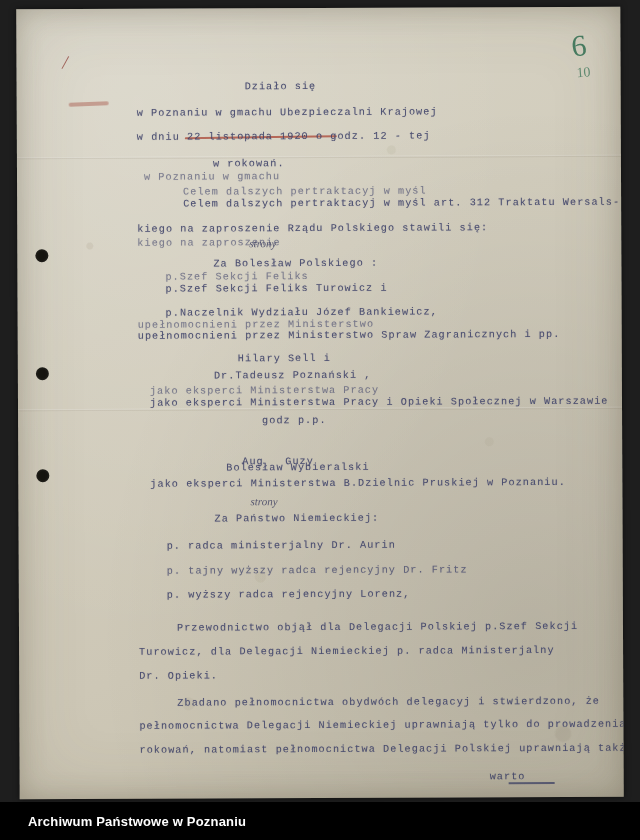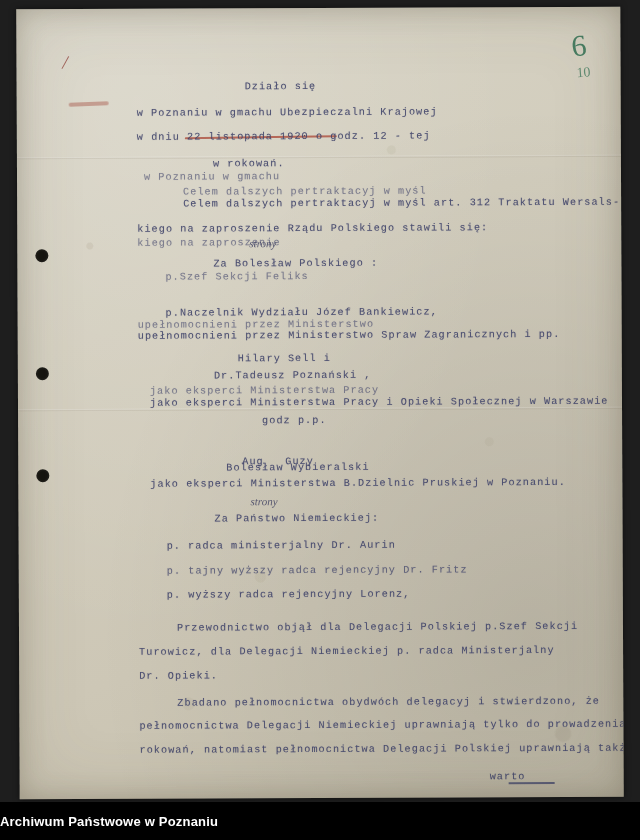--- a/index.html
+++ b/index.html
@@ -181,21 +181,21 @@
     left: 0;
     bottom: 0;
     width: 640px;
     height: 38px;
     background: #000;
     color: #fff;
     display: flex;
     align-items: center;
   }
   #footer-text {
-    padding-left: 0;
+    padding-left: 28px;
     font-size: 13px;
     font-weight: bold;
     font-family: "Liberation Sans", sans-serif;
     letter-spacing: .2px;
   }
 </style>
 </head>
 <body>
 
 <div id="viewer">
@@ -227,20 +227,21 @@
       <div class="ln faint" style="left:120px; top:311px">upełnomocnieni przez Ministerstwo</div>
       <div class="ln faint" style="left:132px; top:377px">jako eksperci Ministerstwa Pracy</div>
 
       <div class="ln" style="left:228px; top:73px">Działo się</div>
       <div class="ln" style="left:120px; top:99px">w Poznaniu w gmachu Ubezpieczalni Krajowej</div>
       <div class="ln" style="left:120px; top:123px">w dniu 22 listopada 1920 o godz. 12 - tej</div>
       <div class="ln" style="left:196px; top:150px">w rokowań.</div>
       <div class="ln" style="left:166px; top:190px">Celem dalszych pertraktacyj w myśl art. 312 Traktatu Wersals-</div>
       <div class="ln" style="left:120px; top:215px">kiego na zaproszenie Rządu Polskiego stawili się:</div>
       <div class="ln" style="left:196px; top:250px">Za Bolesław Polskiego :</div>
+      <div class="ln" style="left:148px; top:275px">p.Szef Sekcji Feliks Turowicz i</div>
       <div class="ln" style="left:148px; top:299px">p.Naczelnik Wydziału Józef Bankiewicz,</div>
       <div class="ln" style="left:120px; top:322px">upełnomocnieni przez Ministerstwo Spraw Zagranicznych i pp.</div>
       <div class="ln" style="left:220px; top:345px">Hilary Sell i</div>
       <div class="ln" style="left:196px; top:362px">Dr.Tadeusz Poznański ,</div>
       <div class="ln" style="left:132px; top:389px">jako eksperci Ministerstwa Pracy i Opieki Społecznej w Warszawie</div>
       <div class="ln" style="left:244px; top:407px">godz p.p.</div>
       <div class="ln" style="left:208px; top:454px">Bolesław Wybieralski</div>
       <div class="ln" style="left:224px; top:448px">Aug   Guzy</div>
       <div class="ln" style="left:132px; top:470px">jako eksperci Ministerstwa B.Dzielnic Pruskiej w Poznaniu.</div>
       <div class="ln" style="left:196px; top:505px">Za Państwo Niemieckiej:</div>

